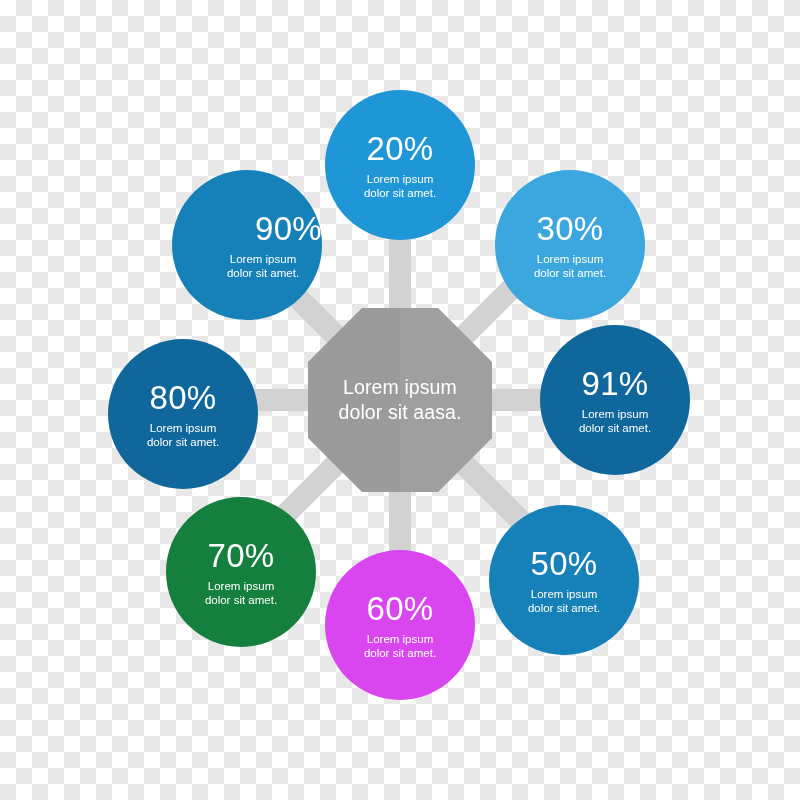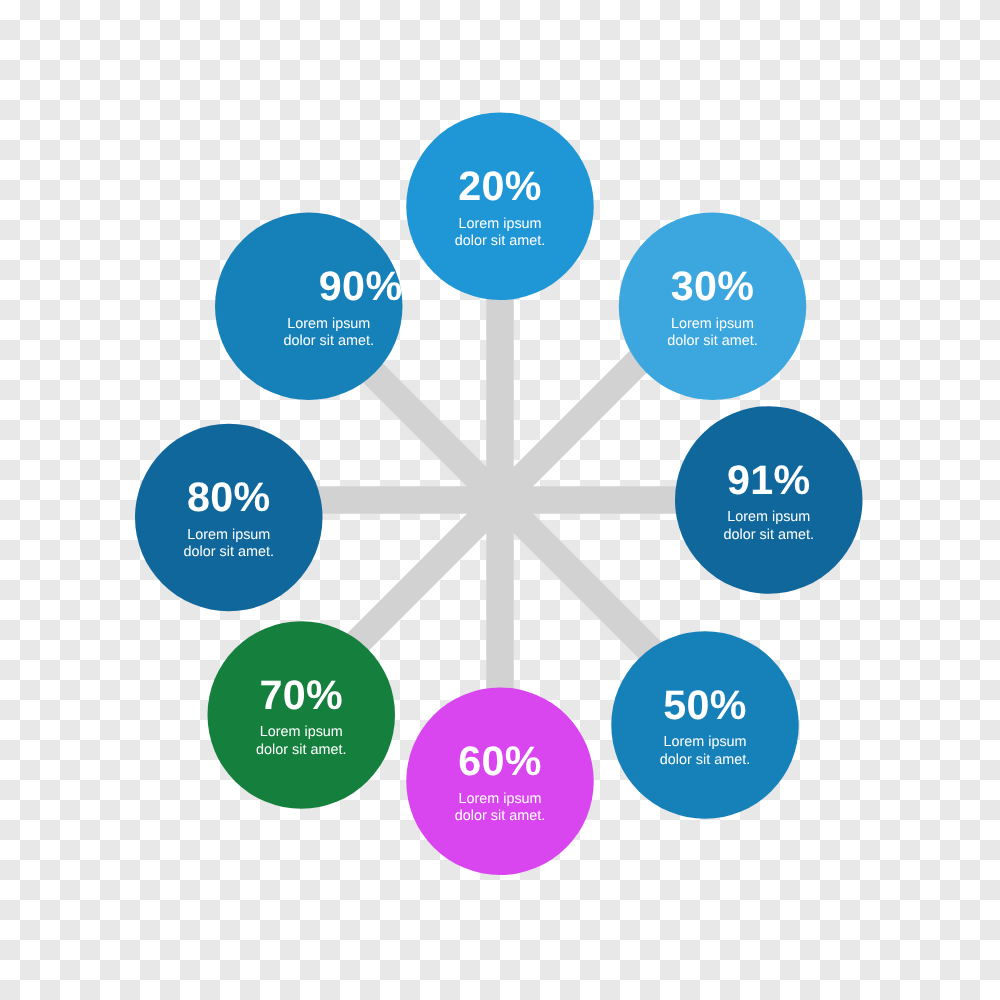--- a/index.html
+++ b/index.html
@@ -93,21 +93,21 @@
     flex-direction: column;
     align-items: center;
     justify-content: center;
     color: #ffffff;
     text-align: center;
     box-sizing: border-box;
   }
   .node-value {
     font-size: 33px;
     line-height: 37px;
-    font-weight: 700;
+    font-weight: 400;
     letter-spacing: 0.3px;
   }
   .node-caption {
     font-size: 11.5px;
     line-height: 14.5px;
     margin-top: 5px;
     width: 118px;
   }
 </style>
 </head>
@@ -119,20 +119,23 @@
     <div class="spoke" style="transform: rotate(-90deg); background: rgb(210, 210, 210);"></div>
     <div class="spoke" style="transform: rotate(-45deg); background: rgb(210, 210, 210);"></div>
     <div class="spoke" style="transform: rotate(0deg); background: rgb(210, 210, 210);"></div>
     <div class="spoke" style="transform: rotate(45deg); background: rgb(210, 210, 210);"></div>
     <div class="spoke" style="transform: rotate(90deg); background: rgb(210, 210, 210);"></div>
     <div class="spoke" style="transform: rotate(135deg); background: rgb(210, 210, 210);"></div>
     <div class="spoke" style="transform: rotate(180deg); background: rgb(210, 210, 210);"></div>
     <div class="spoke" style="transform: rotate(-135deg); background: rgb(210, 210, 210);"></div>
   </div>
 
+  <div class="center-octagon" style="background: rgb(155, 155, 155);">
+    <div class="center-text">Lorem ipsum dolor sit aasa.</div>
+  </div>
 
   <div class="node" style="left: 325px; top: 90px; background: rgb(31, 150, 214);">
     <div class="node-value">20%</div>
     <div class="node-caption">
       <div>Lorem ipsum</div>
       <div>dolor sit amet.</div>
     </div>
   </div>
 
   <div class="node" style="left: 495px; top: 170px; background: rgb(59, 167, 222);">

